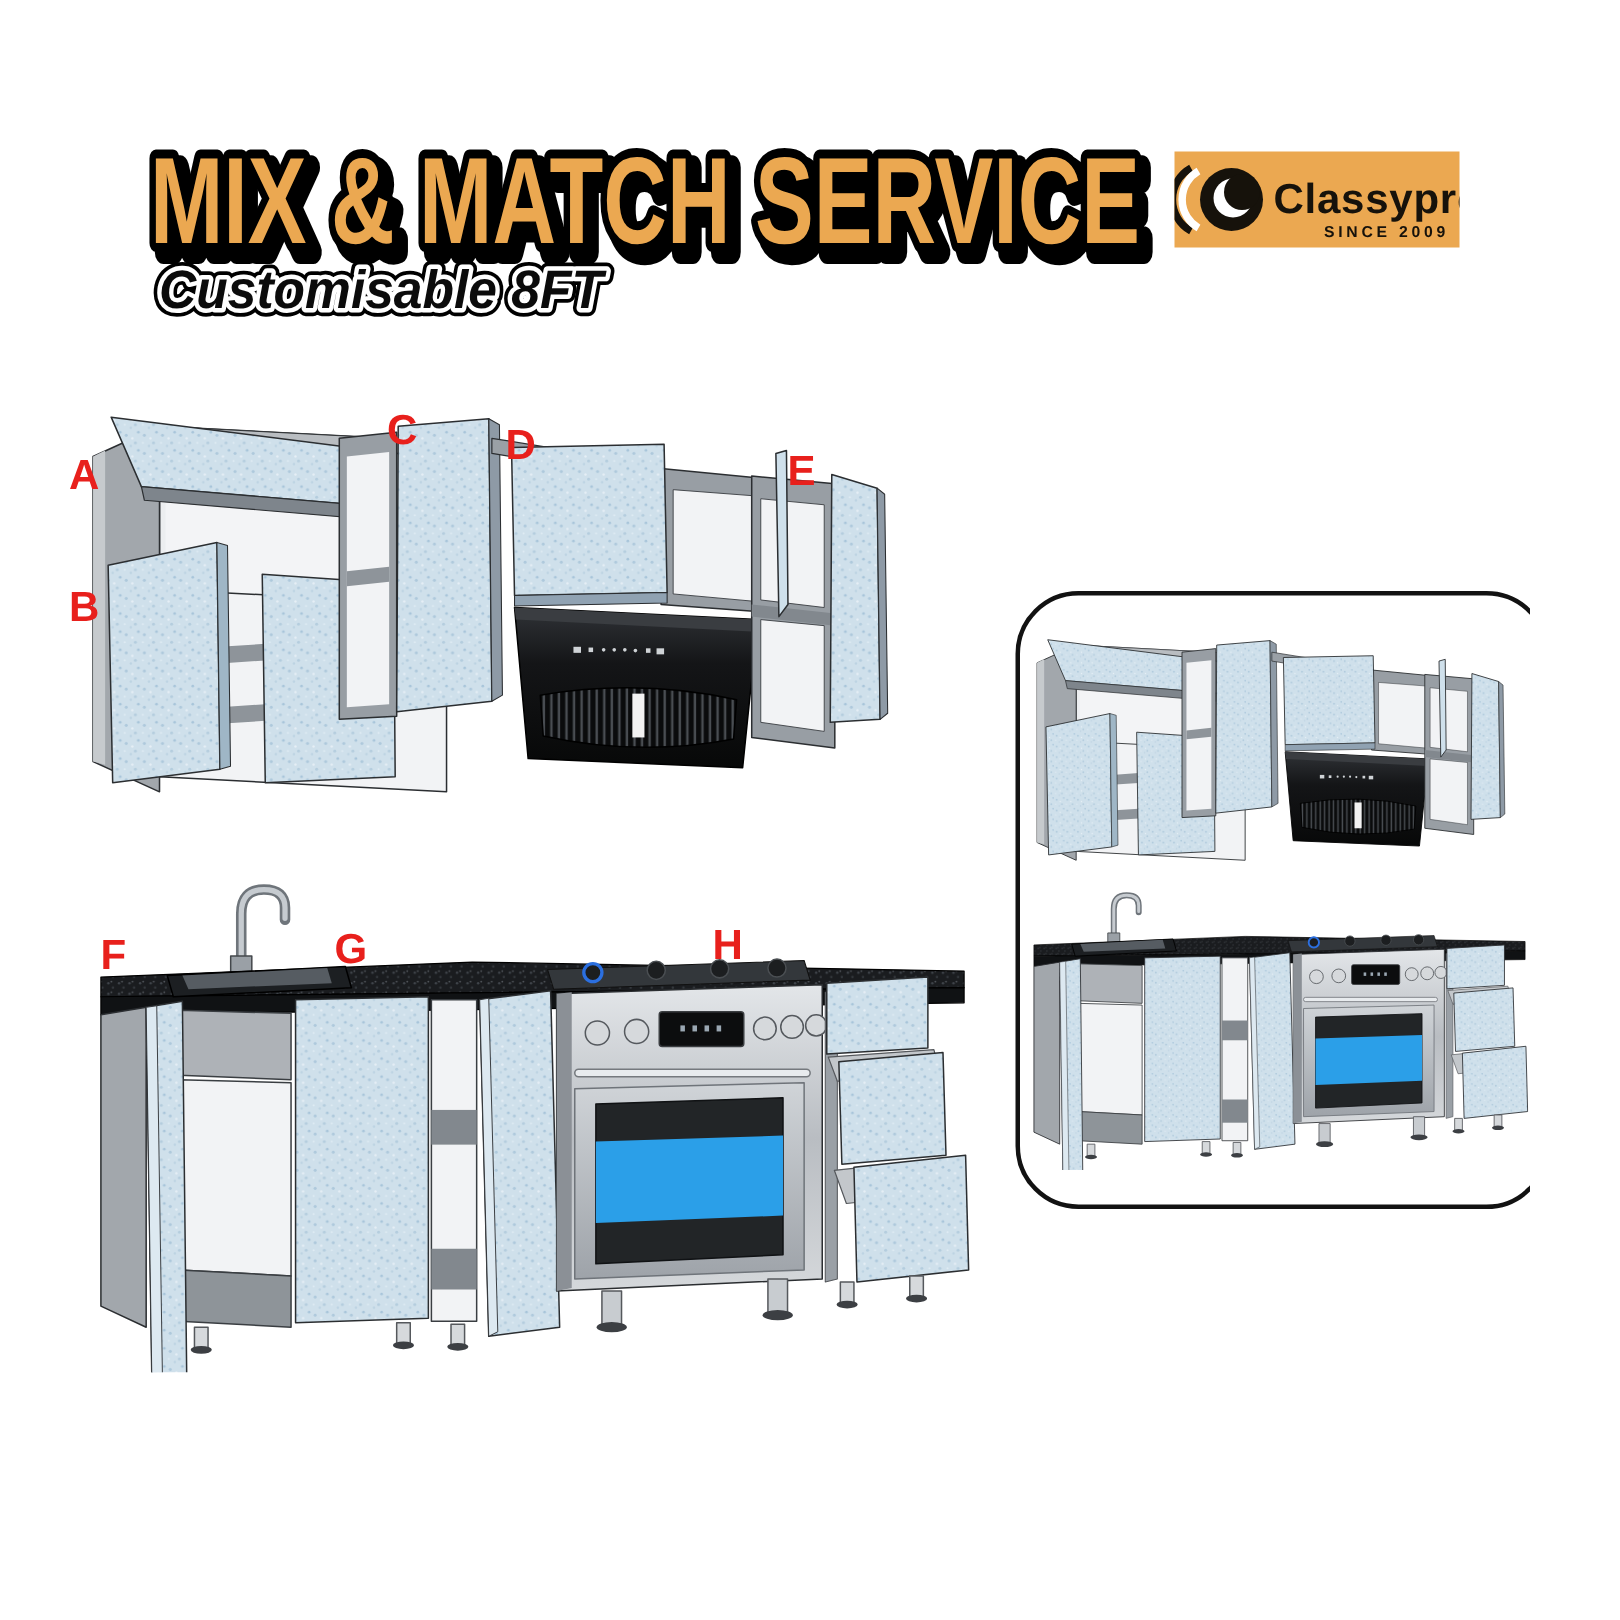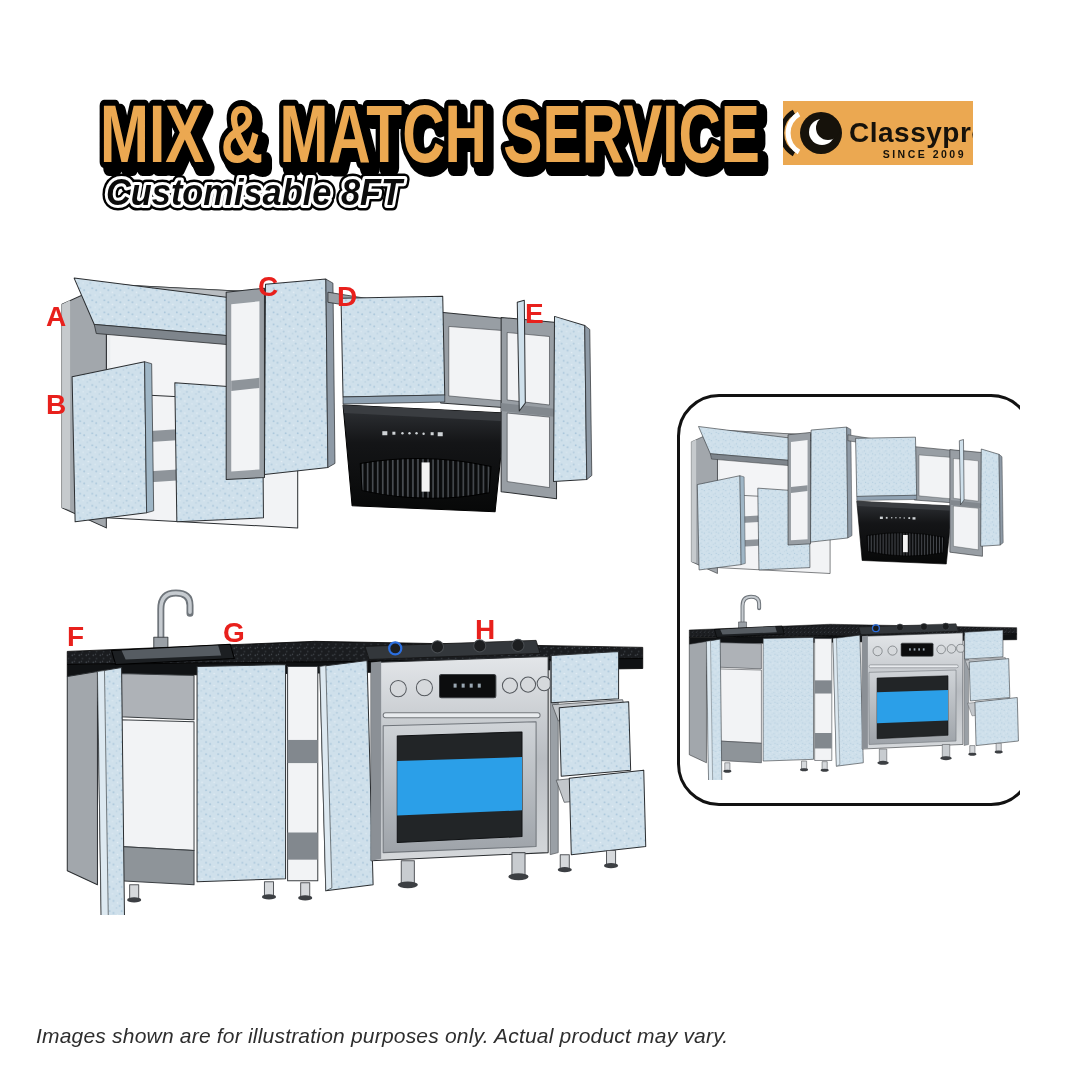--- a/index.html
+++ b/index.html
@@ -267,15 +267,14 @@
   <div class="module-label" style="left:223px;top:619px">G</div>
   <div class="module-label" style="left:475px;top:616px">H</div>
 
   <div class="inset-panel">
     <svg width="350" height="406">
       <use href="#wall-run" x="9" y="20" width="332" height="166"></use>
       <use href="#base-run" x="7" y="194" width="332" height="189"></use>
     </svg>
   </div>
 
-  <div class="disclaimer">Images shown are for illustration purposes only. Actual product may vary.</div>
 
 </div>
 
 </body></html>

